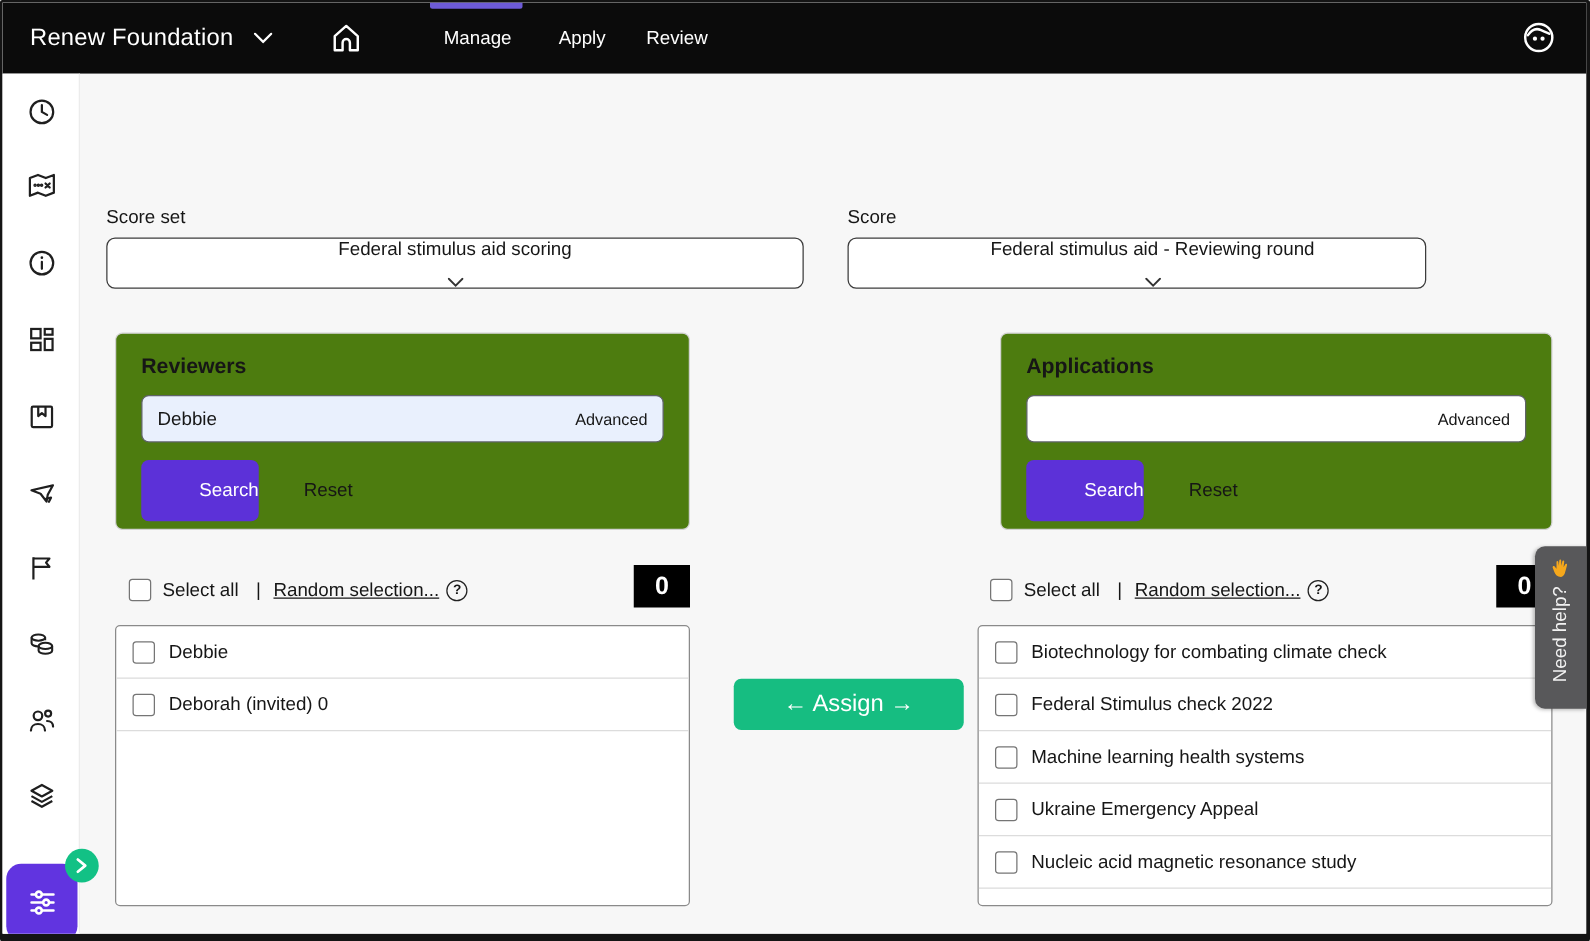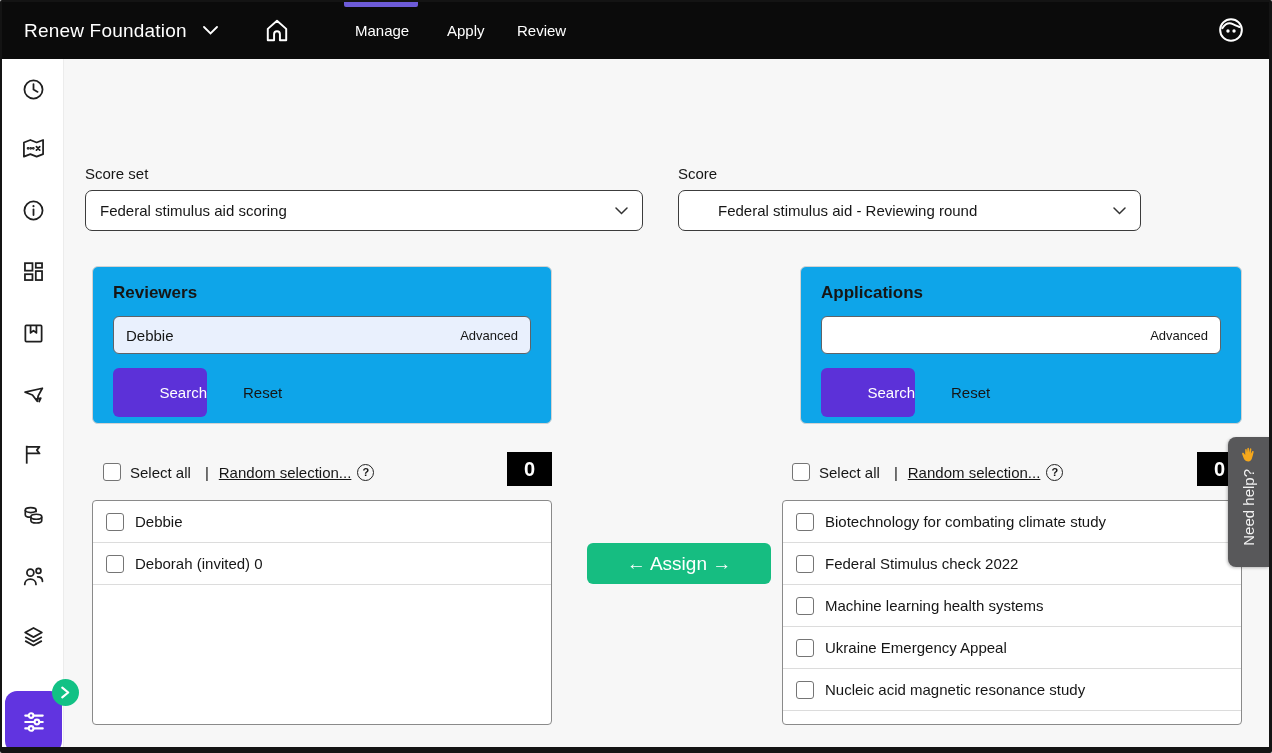--- a/index.html
+++ b/index.html
@@ -23,23 +23,23 @@
   .sidebar{ position:absolute; left:0; top:0; width:62px; height:100%; background:#ffffff; border-right:1px solid #ececec; }
   .side-icon{ position:absolute; left:19px; width:25px; height:25px; cursor:pointer; }
   .fab{ position:absolute; left:3px; top:632px; width:57px; height:62px; background:#6134e0;
         border-radius:12px; display:flex; align-items:center; justify-content:center; cursor:pointer; }
   .fab-chevron{ position:absolute; left:50px; top:620px; width:27px; height:27px; border-radius:50%;
         background:#12c185; color:#fff; display:flex; align-items:center; justify-content:center; cursor:pointer; z-index:3;}
   
   .page-title{ position:absolute; left:83px; top:22px; font-size:33px; font-weight:300; color:#161616; }
   .field-label{ position:absolute; font-size:15px; color:#161616; }
   .select-box{ position:absolute; height:41px; background:#fff; border:1px solid #3c3c3c; border-radius:7px;
-               display:flex; align-items:center; justify-content:space-between; padding:0 14px; font-size:15px; color:#161616; cursor:pointer; }
-  
-  .card{ position:absolute; top:207px; height:158px; background:#0ea5e9; border:1px solid #d2d2d2; border-radius:6px; padding:16px 20px; }
+               display:flex; align-items:center; justify-content:space-between; padding:0 14px; font-size:15px; color:#161616; cursor:pointer;flex-direction:column; }
+  
+  .card{ position:absolute; top:207px; height:158px; background:#4d7c0f; border:1px solid #d2d2d2; border-radius:6px; padding:16px 20px; }
   .card-title{ font-size:17px; font-weight:700; color:#161616; }
   .search-wrap{ position:relative; margin-top:13px; height:38px; border:1px solid #5f6368; border-radius:6px;
                 background:#fff; display:flex; align-items:center; }
   .search-wrap.filled{ background:#e9f0fd; }
   .search-wrap input{ flex:1; height:100%; border:none; outline:none; background:transparent;
                       font-size:15px; color:#161616; padding:0 12px; font-family:inherit;}
   .advanced-link{ font-size:13px; color:#161616; padding-right:12px; cursor:pointer; }
   .card-actions{ margin-top:14px; display:flex; align-items:center; gap:36px; }
   .btn-search{ width:94px; height:49px; background:#5c31d8; color:#fff; border:none; border-radius:6px;
                font-size:15px; font-family:inherit; cursor:pointer;text-align:right; }
@@ -258,21 +258,21 @@
         <input type="checkbox" style="">
         <span>Deborah (invited) 0</span>
       </div>
     </div>
 
     <button class="btn-assign">← Assign →</button>
 
     <div class="listbox" style="left:780px;">
       <div class="list-row">
         <input type="checkbox" style="">
-        <span>Biotechnology for combating climate study</span>
+        <span>Biotechnology for combating climate check</span>
       </div>
       <div class="list-row">
         <input type="checkbox" style="">
         <span>Federal Stimulus check 2022</span>
       </div>
       <div class="list-row">
         <input type="checkbox" style="">
         <span>Machine learning health systems</span>
       </div>
       <div class="list-row">

